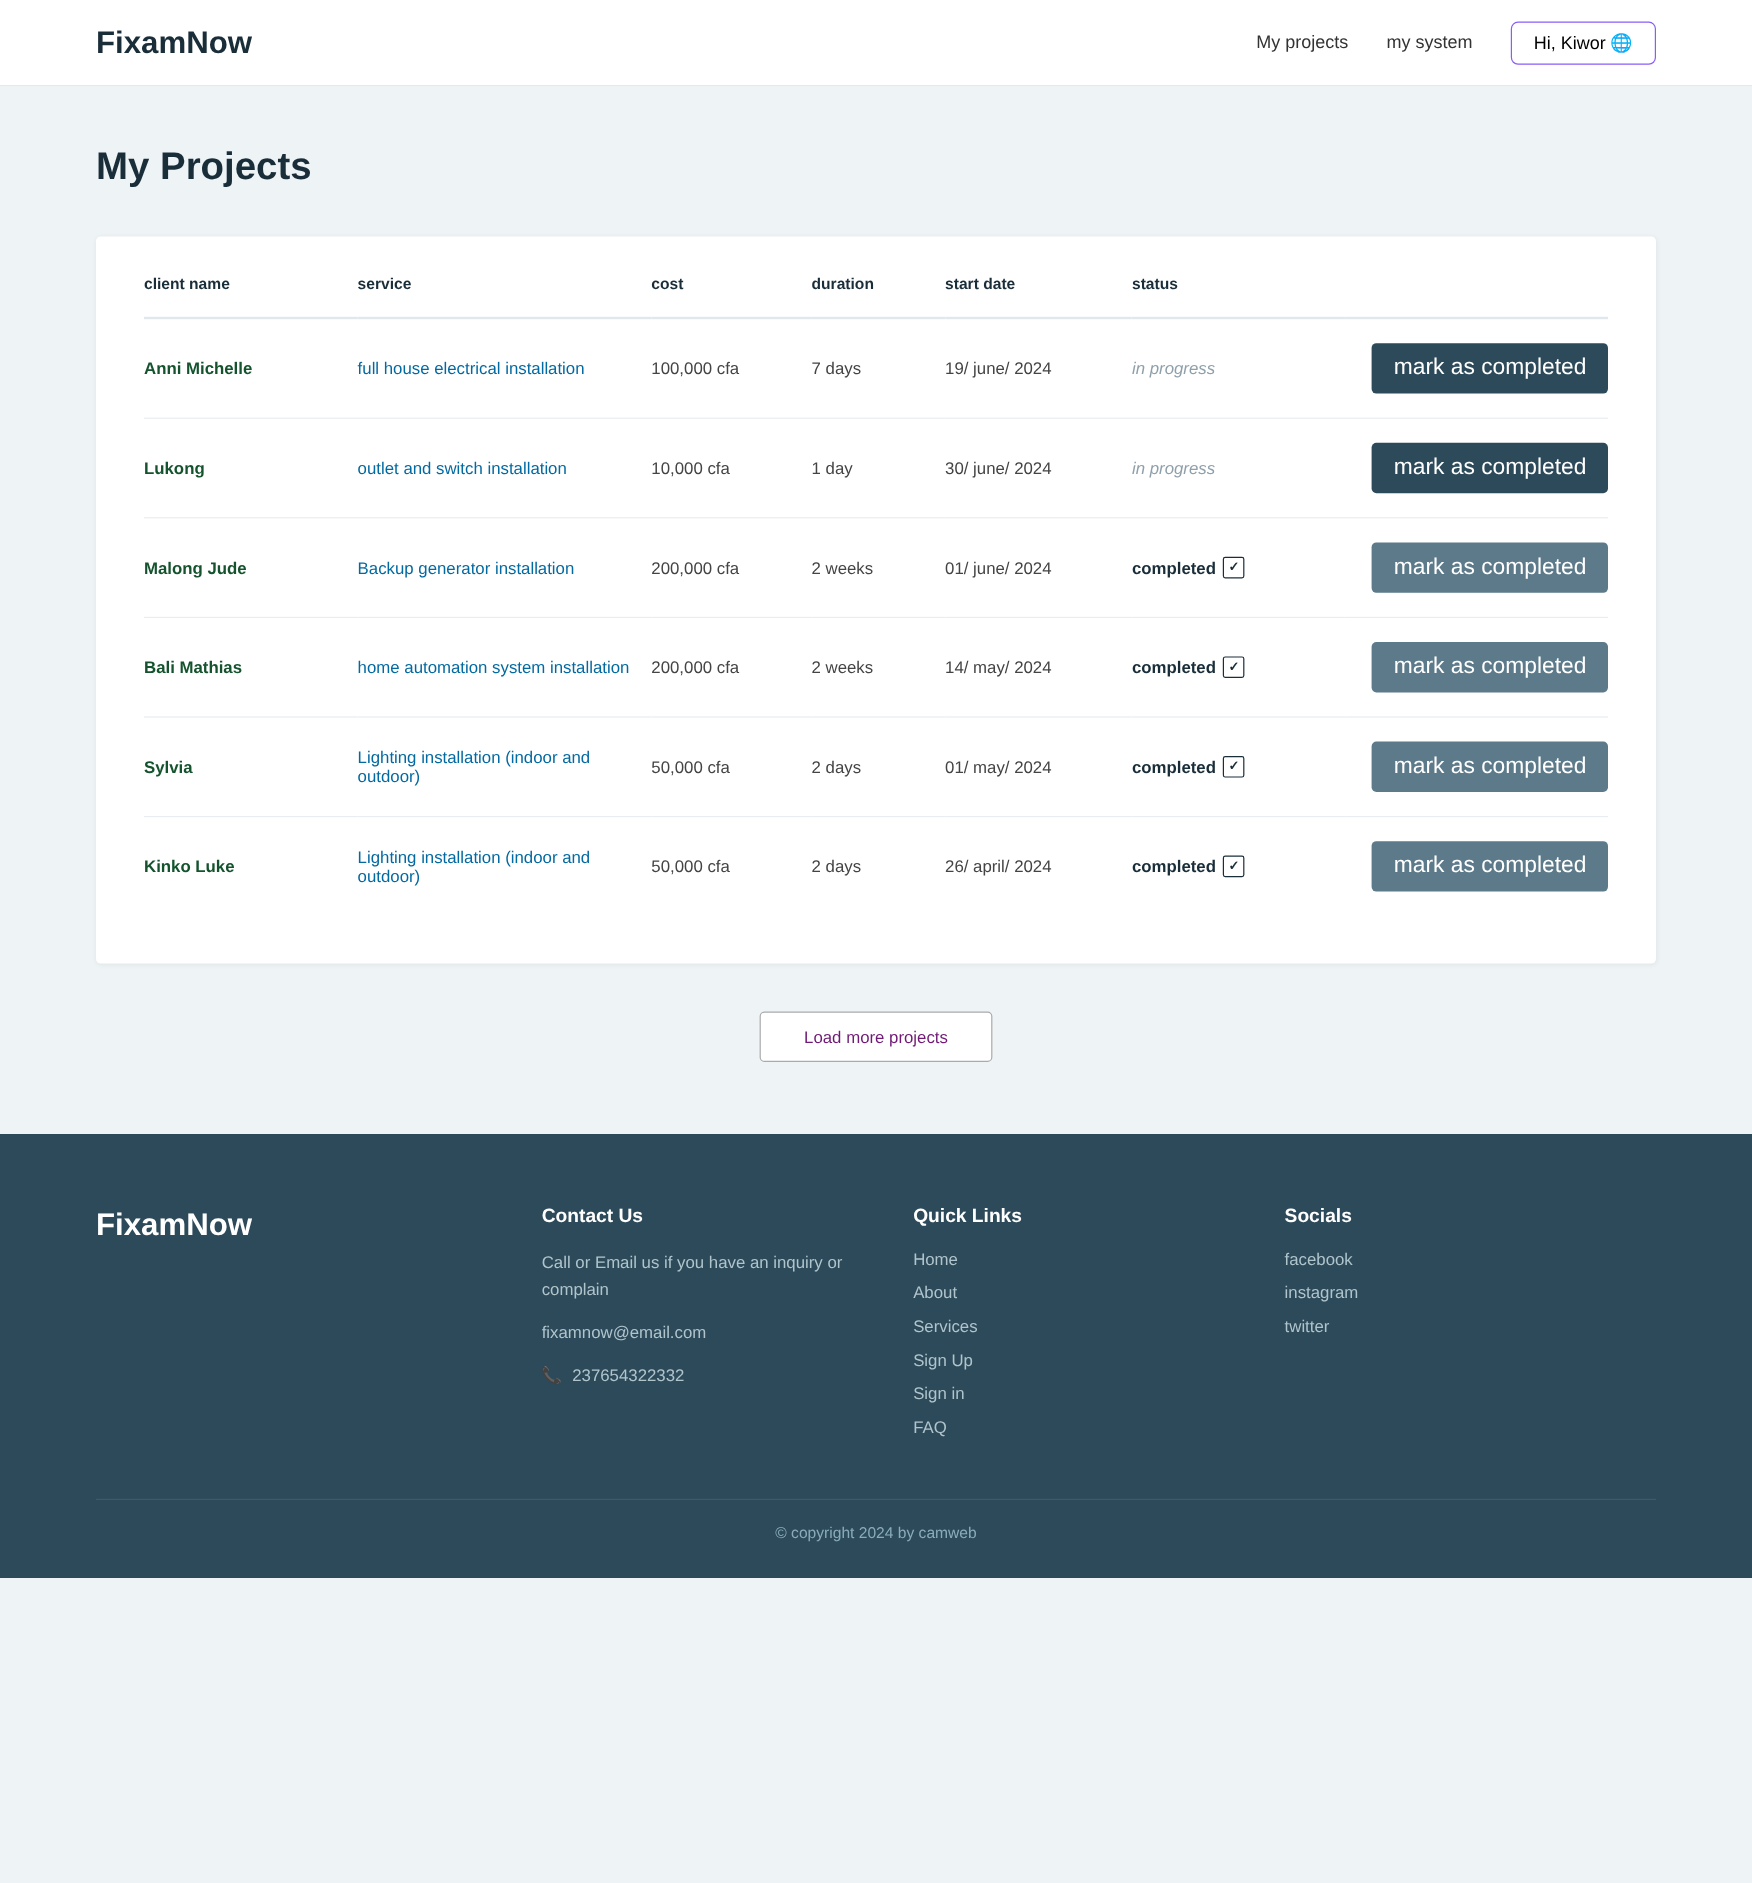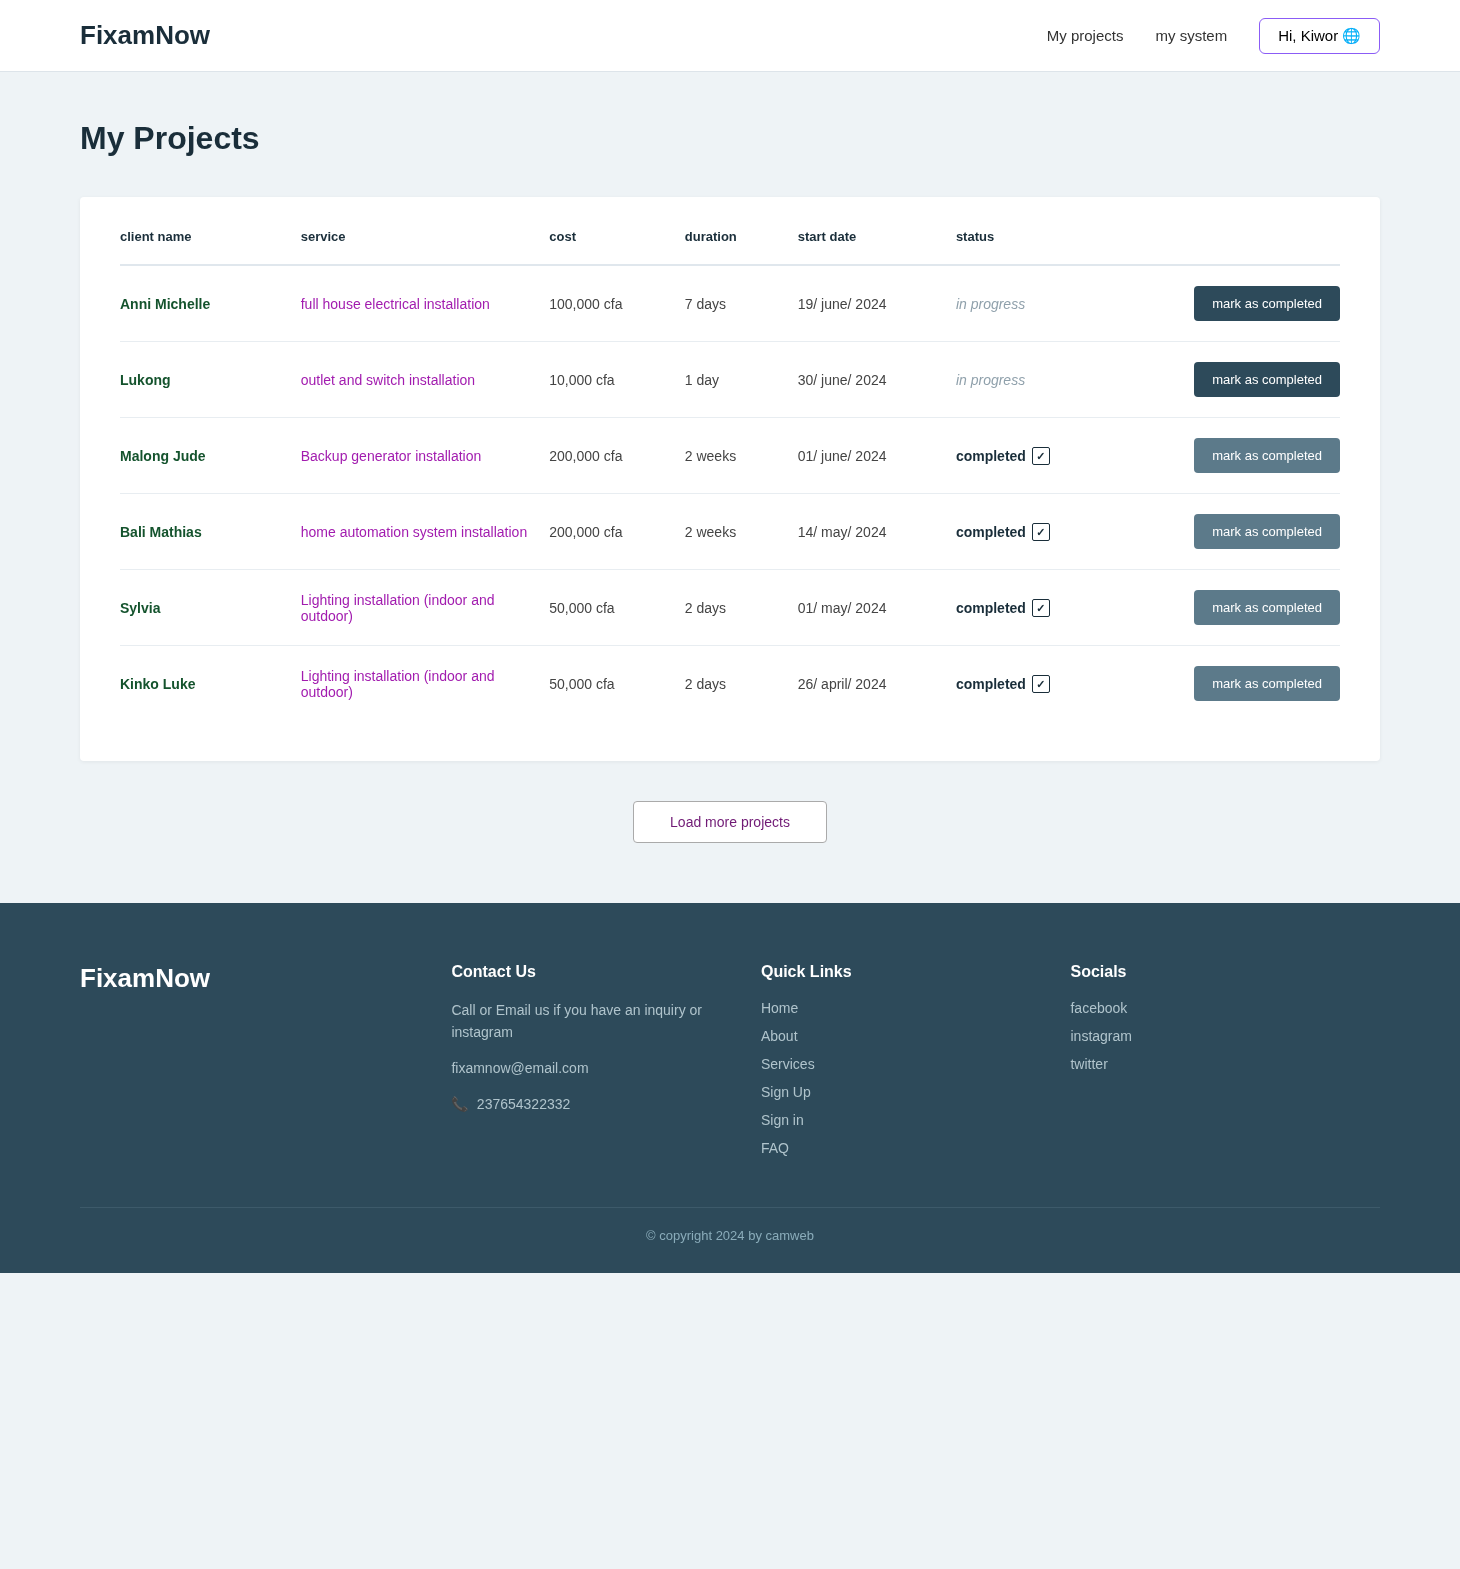--- a/index.html
+++ b/index.html
@@ -79,21 +79,21 @@
       border-bottom: 1px solid #e8edf1;
     }
     tbody tr:last-child { border-bottom: none; }
     tbody tr td {
       font-size: 14px;
       color: #444;
       padding: 20px 0;
       vertical-align: middle;
     }
     td.col-client { width: 160px; font-weight: 700; color: #14532d; margin-top: 42px; }
-    td.col-service { width: 220px; color: #a21caf; }
+    td.col-service { width: 220px; color: #0369a1; }
     td.col-cost { width: 120px; }
     td.col-duration { width: 100px; }
     td.col-startdate { width: 140px; }
     td.col-status { width: 160px; }
     td.col-action { width: 180px; text-align: right; }
 
     .status-inprogress {
       color: #8fa0ab;
       font-style: italic;
     }
@@ -114,21 +114,21 @@
       line-height: 16px;
       font-size: 11px;
     }
 
     .btn-mark {
       background: #2d4a5a;
       color: #fff;
       border: none;
       border-radius: 4px;
       padding: 10px 18px;
-      font-size: 13px;
+      font-size: 19px;
       cursor: pointer;
       white-space: nowrap;
       text-align: right;
     }
     .btn-mark.completed-btn {
       background: #5c7a8a;
     }
 
     
     .load-more-container {
@@ -314,21 +314,21 @@
   </div>
 </main>
 
 <footer>
   <div class="footer-top">
     <div class="footer-brand">
       <div class="footer-brand-name">FixamNow</div>
     </div>
     <div class="footer-col">
       <h4>Contact Us</h4>
-      <p>Call or Email us if you have an inquiry or instagram</p>
+      <p>Call or Email us if you have an inquiry or complain</p>
       <div class="contact-email">fixamnow@email.com</div>
       <div class="contact-phone">
         <span>📞</span>
         <span>237654322332</span>
       </div>
     </div>
     <div class="footer-col">
       <h4>Quick Links</h4>
       <ul id="quick-links-list">
           <li><a href="#">Home</a></li>

